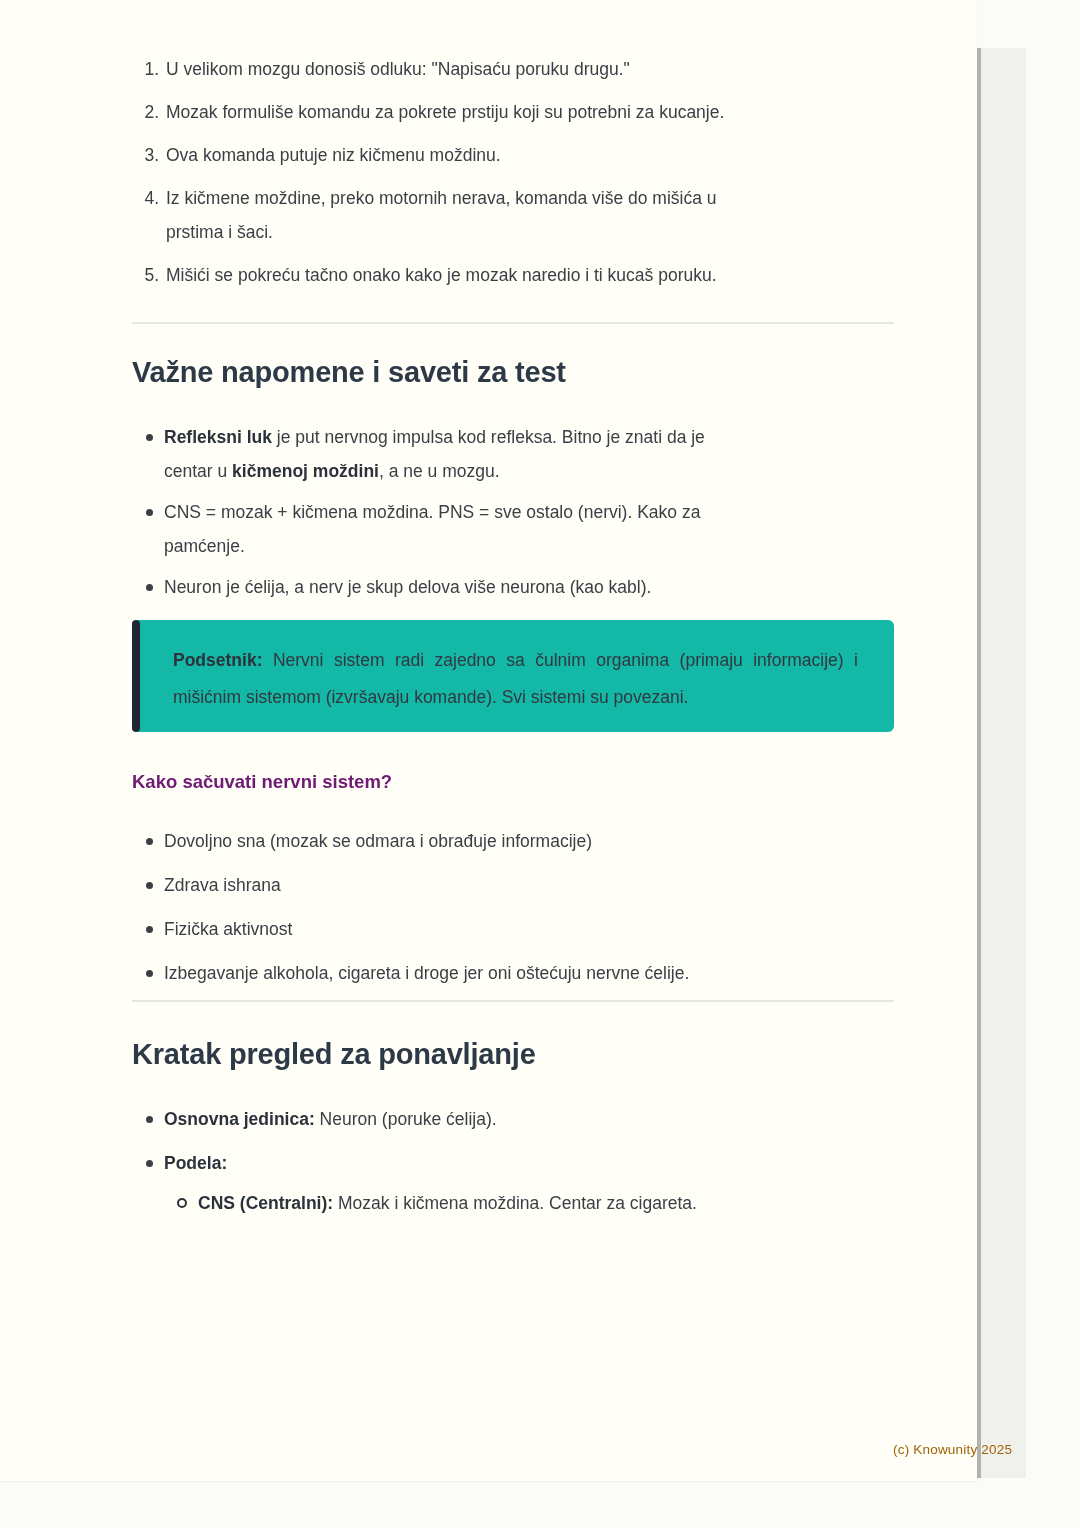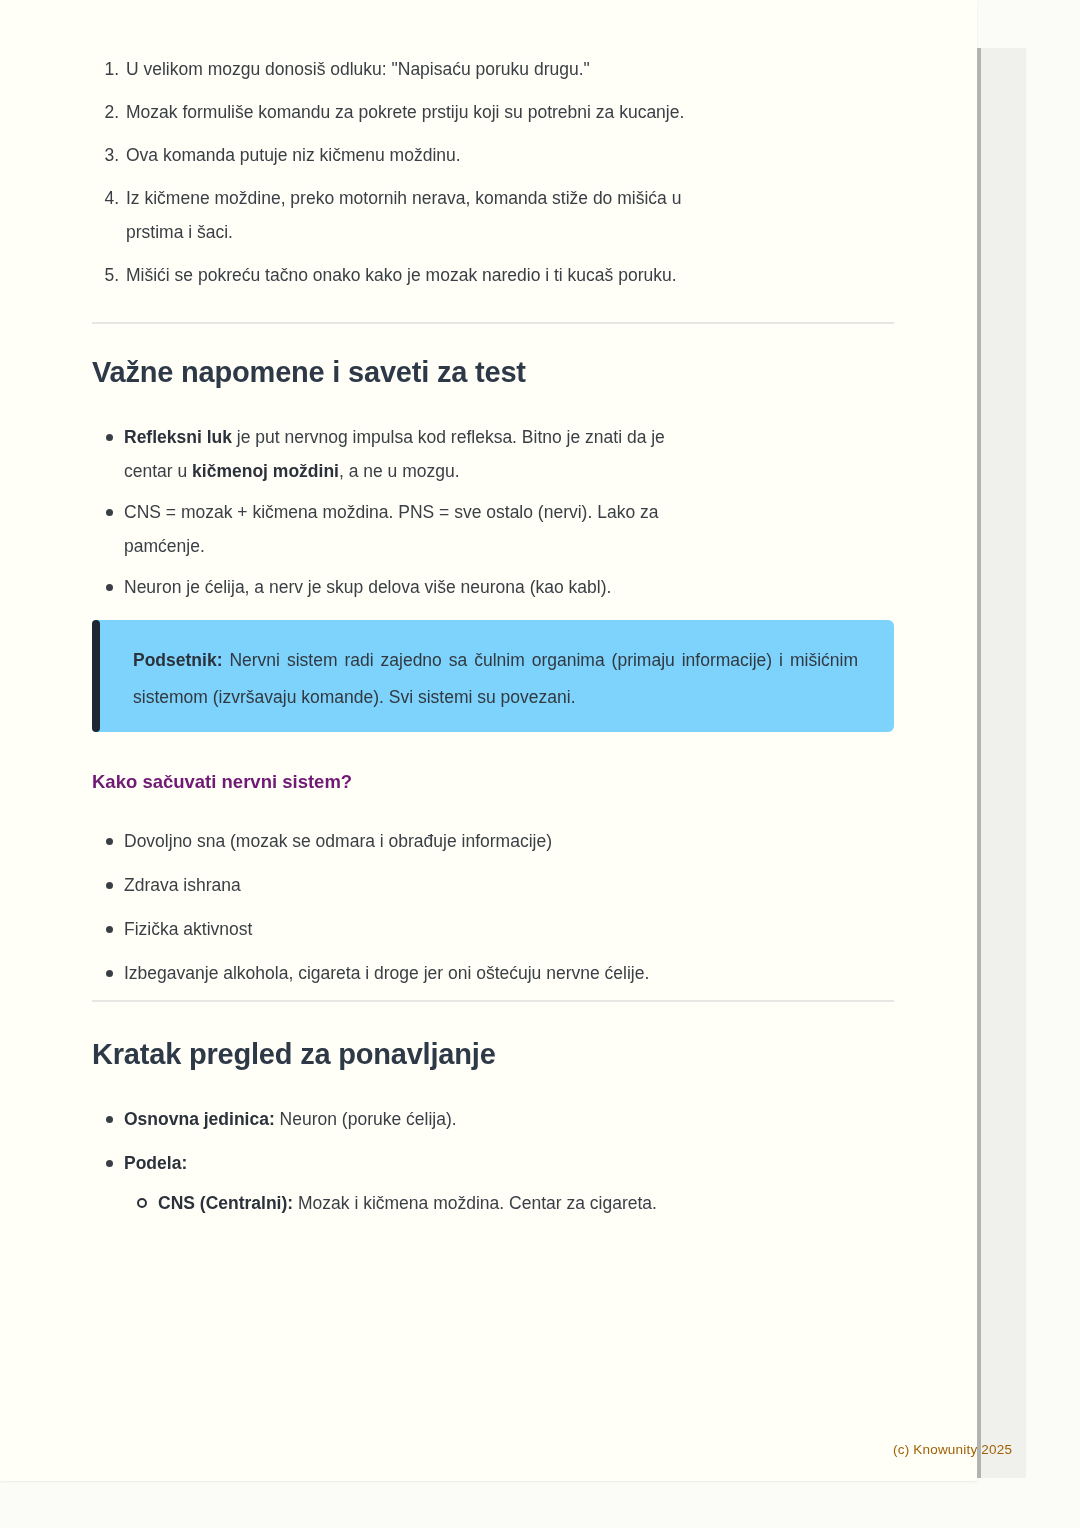--- a/index.html
+++ b/index.html
@@ -19,20 +19,21 @@
     height: 1481px;
     background: #FFFEF7;
     box-shadow: 0 1px 2px rgba(0,0,0,0.07);
   }
   .content {
     position: relative;
     padding: 52px 83px 0 92px;
     font-size: 17.5px;
     line-height: 34px;
     color: #3A3F46;
+    margin-left: 40px;
   }
   b { font-weight: 700; color: #2c323b; }
 
   ol.steps { margin: 0; padding: 0 0 0 32px; list-style: decimal; }
   ol.steps > li { margin: 0 0 9px 0; padding-left: 2px; }
 
   p.note { margin: 16px 0 0 0; }
 
   .divider { border: 0; border-top: 2px solid #E6E6E3; margin: 30px 0 0 0; }
   .divider2 { border: 0; border-top: 2px solid #E6E6E3; margin: 10px 0 0 0; }
@@ -55,21 +56,21 @@
     left: 14px; top: 13.5px;
     width: 7px; height: 7px;
     border-radius: 50%;
     background: #3A3F46;
   }
   ul.spaced > li { margin-bottom: 10px; }
 
   .callout {
     position: relative;
     margin: 16px 0 0 0;
-    background: #7dd3fc;
+    background: #14b8a6;
     border-radius: 6px;
     padding: 22px 36px 16px 41px;
     line-height: 37px;
     text-align: justify;
     color: #32383f;
   }
   .callout-bar {
     position: absolute;
     left: 0; top: 0; bottom: 0;
     width: 8px;
@@ -124,32 +125,32 @@
 </head>
 <body>
 
 <div class="page">
   <div class="content">
 
     <ol class="steps">
       <li><span>U velikom mozgu donosiš odluku: "Napisaću poruku drugu."</span></li>
       <li><span>Mozak formuliše komandu za pokrete prstiju koji su potrebni za kucanje.</span></li>
       <li><span>Ova komanda putuje niz kičmenu moždinu.</span></li>
-      <li><span>Iz kičmene moždine, preko motornih nerava, komanda stiže do mišića u</span><br><span>prstima i šaci.</span></li>
+      <li><span>Iz kičmene moždine, preko motornih nerava, komanda više do mišića u</span><br><span>prstima i šaci.</span></li>
       <li><span>Mišići se pokreću tačno onako kako je mozak naredio i ti kucaš poruku.</span></li>
     </ol>
 
 
     <hr class="divider">
 
     <h2 class="section-title">Važne napomene i saveti za test</h2>
 
     <ul class="bullets">
       <li><b>Refleksni luk</b><span> je put nervnog impulsa kod refleksa. Bitno je znati da je</span><br><span>centar u </span><b>kičmenoj moždini</b><span>, a ne u mozgu.</span></li>
-      <li><span>CNS = mozak + kičmena moždina. PNS = sve ostalo (nervi). Lako za</span><br><span>pamćenje.</span></li>
+      <li><span>CNS = mozak + kičmena moždina. PNS = sve ostalo (nervi). Kako za</span><br><span>pamćenje.</span></li>
       <li><span>Neuron je ćelija, a nerv je skup delova više neurona (kao kabl).</span></li>
     </ul>
 
     <div class="callout">
       <div class="callout-bar"></div>
       <div><b>Podsetnik:</b><span> Nervni sistem radi zajedno sa čulnim organima (primaju informacije) i mišićnim sistemom (izvršavaju komande). Svi sistemi su povezani.</span></div>
     </div>
 
     <h3 class="subhead">Kako sačuvati nervni sistem?</h3>
 

